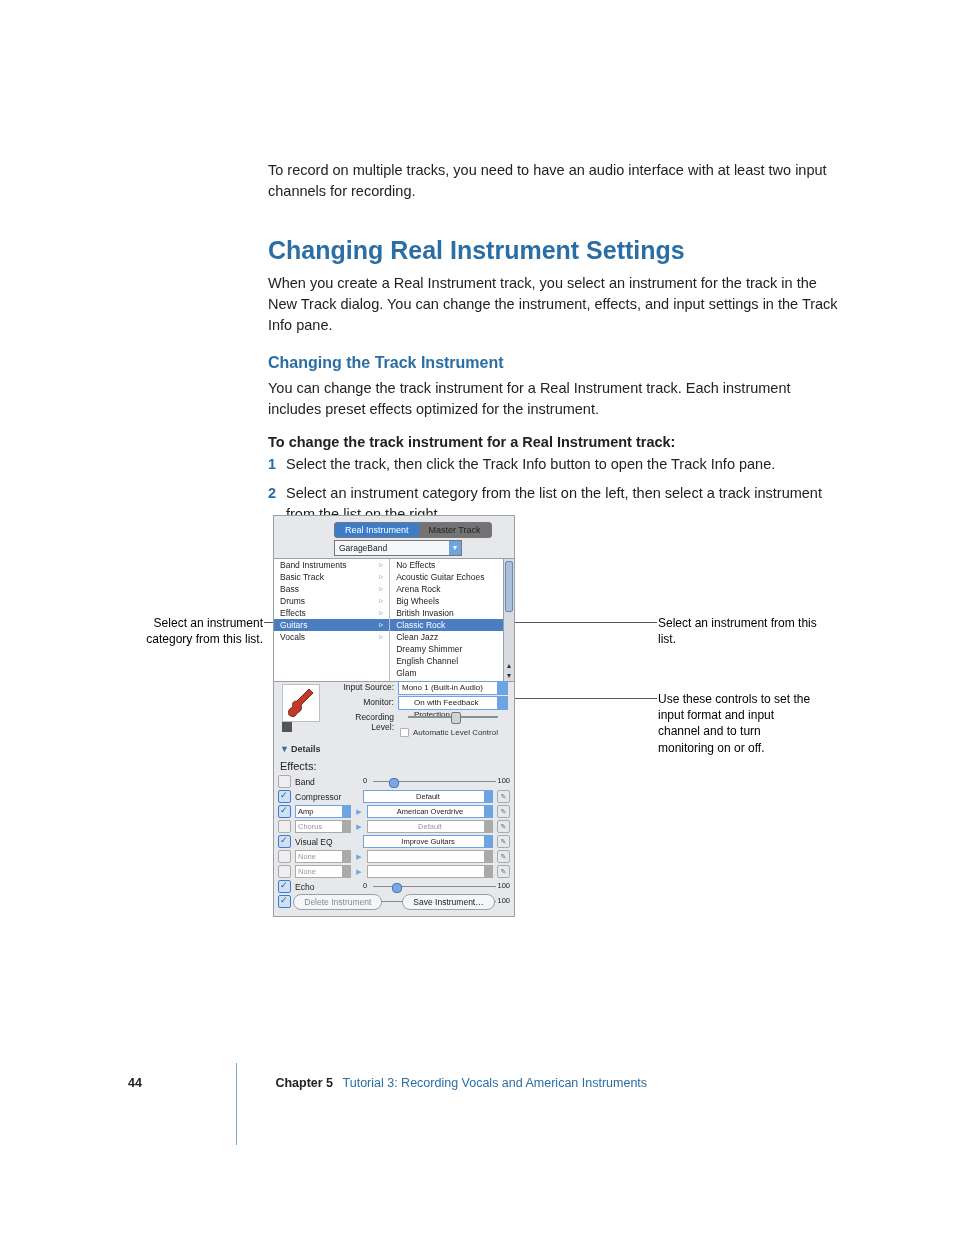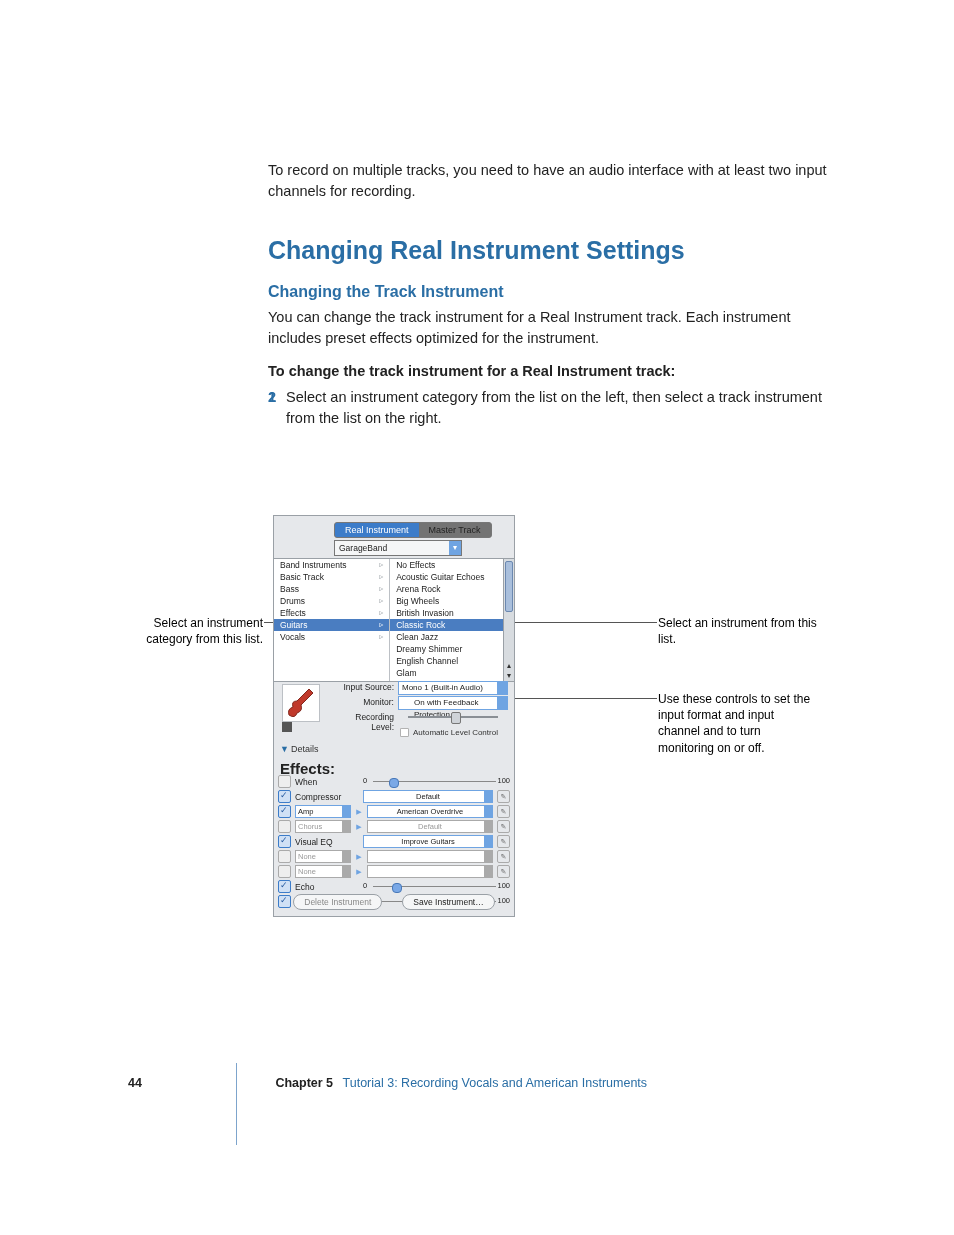--- a/index.html
+++ b/index.html
@@ -41,22 +41,22 @@
   .guitar svg{width:100%;height:100%;}
   .gdd{position:absolute;left:8px;top:42px;width:10px;height:10px;background:#555;}
   .mlab{position:absolute;left:58px;width:62px;text-align:right;font-size:8.5px;}
   .mctl{position:absolute;left:124px;right:6px;height:12px;border:1px solid #6fa4e2;background:#fff;font-size:8px;line-height:12px;padding:0 3px;color:#222;}
   .mctl .arr{position:absolute;right:0;top:0;width:10px;height:12px;background:#6fa4e2;}
   .slider{position:absolute;left:124px;right:6px;height:10px;}
   .track{position:absolute;top:4px;left:10px;right:10px;height:2px;background:#8a8f95;}
   .knob{position:absolute;top:0;width:8px;height:10px;background:#cfd3d8;border:1px solid #777;border-radius:2px;}
   .details{position:absolute;top:228px;left:6px;font-size:9px;color:#2a6ea5;}
   .details .tri2{color:#2a6ea5;margin-right:2px;}
-  .details b{color:#333;font-weight:400;text-align:center;}
-  .eff-lab{position:absolute;top:244px;left:6px;font-size:15px;font-weight:700;}
+  .details b{color:#333;font-weight:700;text-align:center;}
+  .eff-lab{position:absolute;top:244px;left:6px;font-size:11px;font-weight:400;}
   .fx{position:absolute;top:258px;left:4px;right:4px;}
   .fxrow{display:flex;align-items:center;height:15px;gap:4px;font-size:8.5px;}
   .chk{width:11px;height:11px;border:1px solid #3c7cc9;border-radius:2px;background:#cfe0f5;flex:0 0 11px;position:relative;}
   .chk.off{background:#eee;border-color:#aaa;}
   .chk .m{position:absolute;left:1px;top:-1px;font-size:9px;color:#2459a0;}
   .fxname{width:64px;}
   .fxsel{width:50px;height:11px;border:1px solid #6fa4e2;background:#fff;position:relative;font-size:7.5px;line-height:11px;padding:0 2px;}
   .fxsel .a{position:absolute;right:0;top:0;width:8px;height:11px;background:#6fa4e2;}
   .fxsel.gray{border-color:#aaa;color:#999;}
   .fxsel.gray .a{background:#aaa;}
@@ -83,25 +83,26 @@
   .footer .tt{color:#2a6ea5;margin-left:6px;}
   .vline{position:absolute;left:236px;bottom:90px;width:1px;height:82px;background:#7da4cc;}
 </style>
 </head>
 <body>
 
 <div class="page">
   <div class="body-col">
     <p class="para">To record on multiple tracks, you need to have an audio interface with at least two input channels for recording.</p>
     <h1 class="sec">Changing Real Instrument Settings</h1>
+    <p class="para">When you create a Real Instrument track, you select an instrument for the track in the New Track dialog. You can change the instrument, effects, and input settings in the Track Info pane.</p>
     <h2 class="sub">Changing the Track Instrument</h2>
     <p class="para">You can change the track instrument for a Real Instrument track. Each instrument includes preset effects optimized for the instrument.</p>
     <p class="bold-lead">To change the track instrument for a Real Instrument track:</p>
     <ol class="steps">
-      <li><span class="num">1</span></li>
+      <li><span class="num">1</span><span>Select the track, then click the Track Info button to open the Track Info pane.</span></li>
       <li><span class="num">2</span><span>Select an instrument category from the list on the left, then select a track instrument from the list on the right.</span></li>
     </ol>
   </div>
 
   <div class="fig">
 
     <div class="callout left" style="top:100px;">Select an instrument category from this list.</div>
     <div class="c-line" style="left:136px;top:107px;width:9px;height:1px;"></div>
     <div class="callout right" style="top:100px;">Select an instrument from this list.</div>
     <div class="c-line" style="left:386px;top:107px;width:143px;height:1px;"></div>
@@ -207,21 +208,21 @@
             <div class="knob" style="left:48%;"></div>
           </div>
         <div class="chkline"><input type="checkbox" style=""><span>Automatic Level Control</span></div>
       </div>
 
       <div class="details"><span class="tri2">▼</span><b>Details</b></div>
       <div class="eff-lab">Effects:</div>
       <div class="fx" id="fx">
           <div class="fxrow">
             <span class="chk off"></span>
-            <span class="fxname">When</span>
+            <span class="fxname">Band</span>
             <span class="sliderrow">
               <span class="z">0</span>
               <span class="tk"></span>
               <span class="kb" style="left:18%;"></span>
               <span class="h">100</span>
             </span>
           </div>
           <div class="fxrow">
             <span class="chk">
               <span class="m">✓</span>

